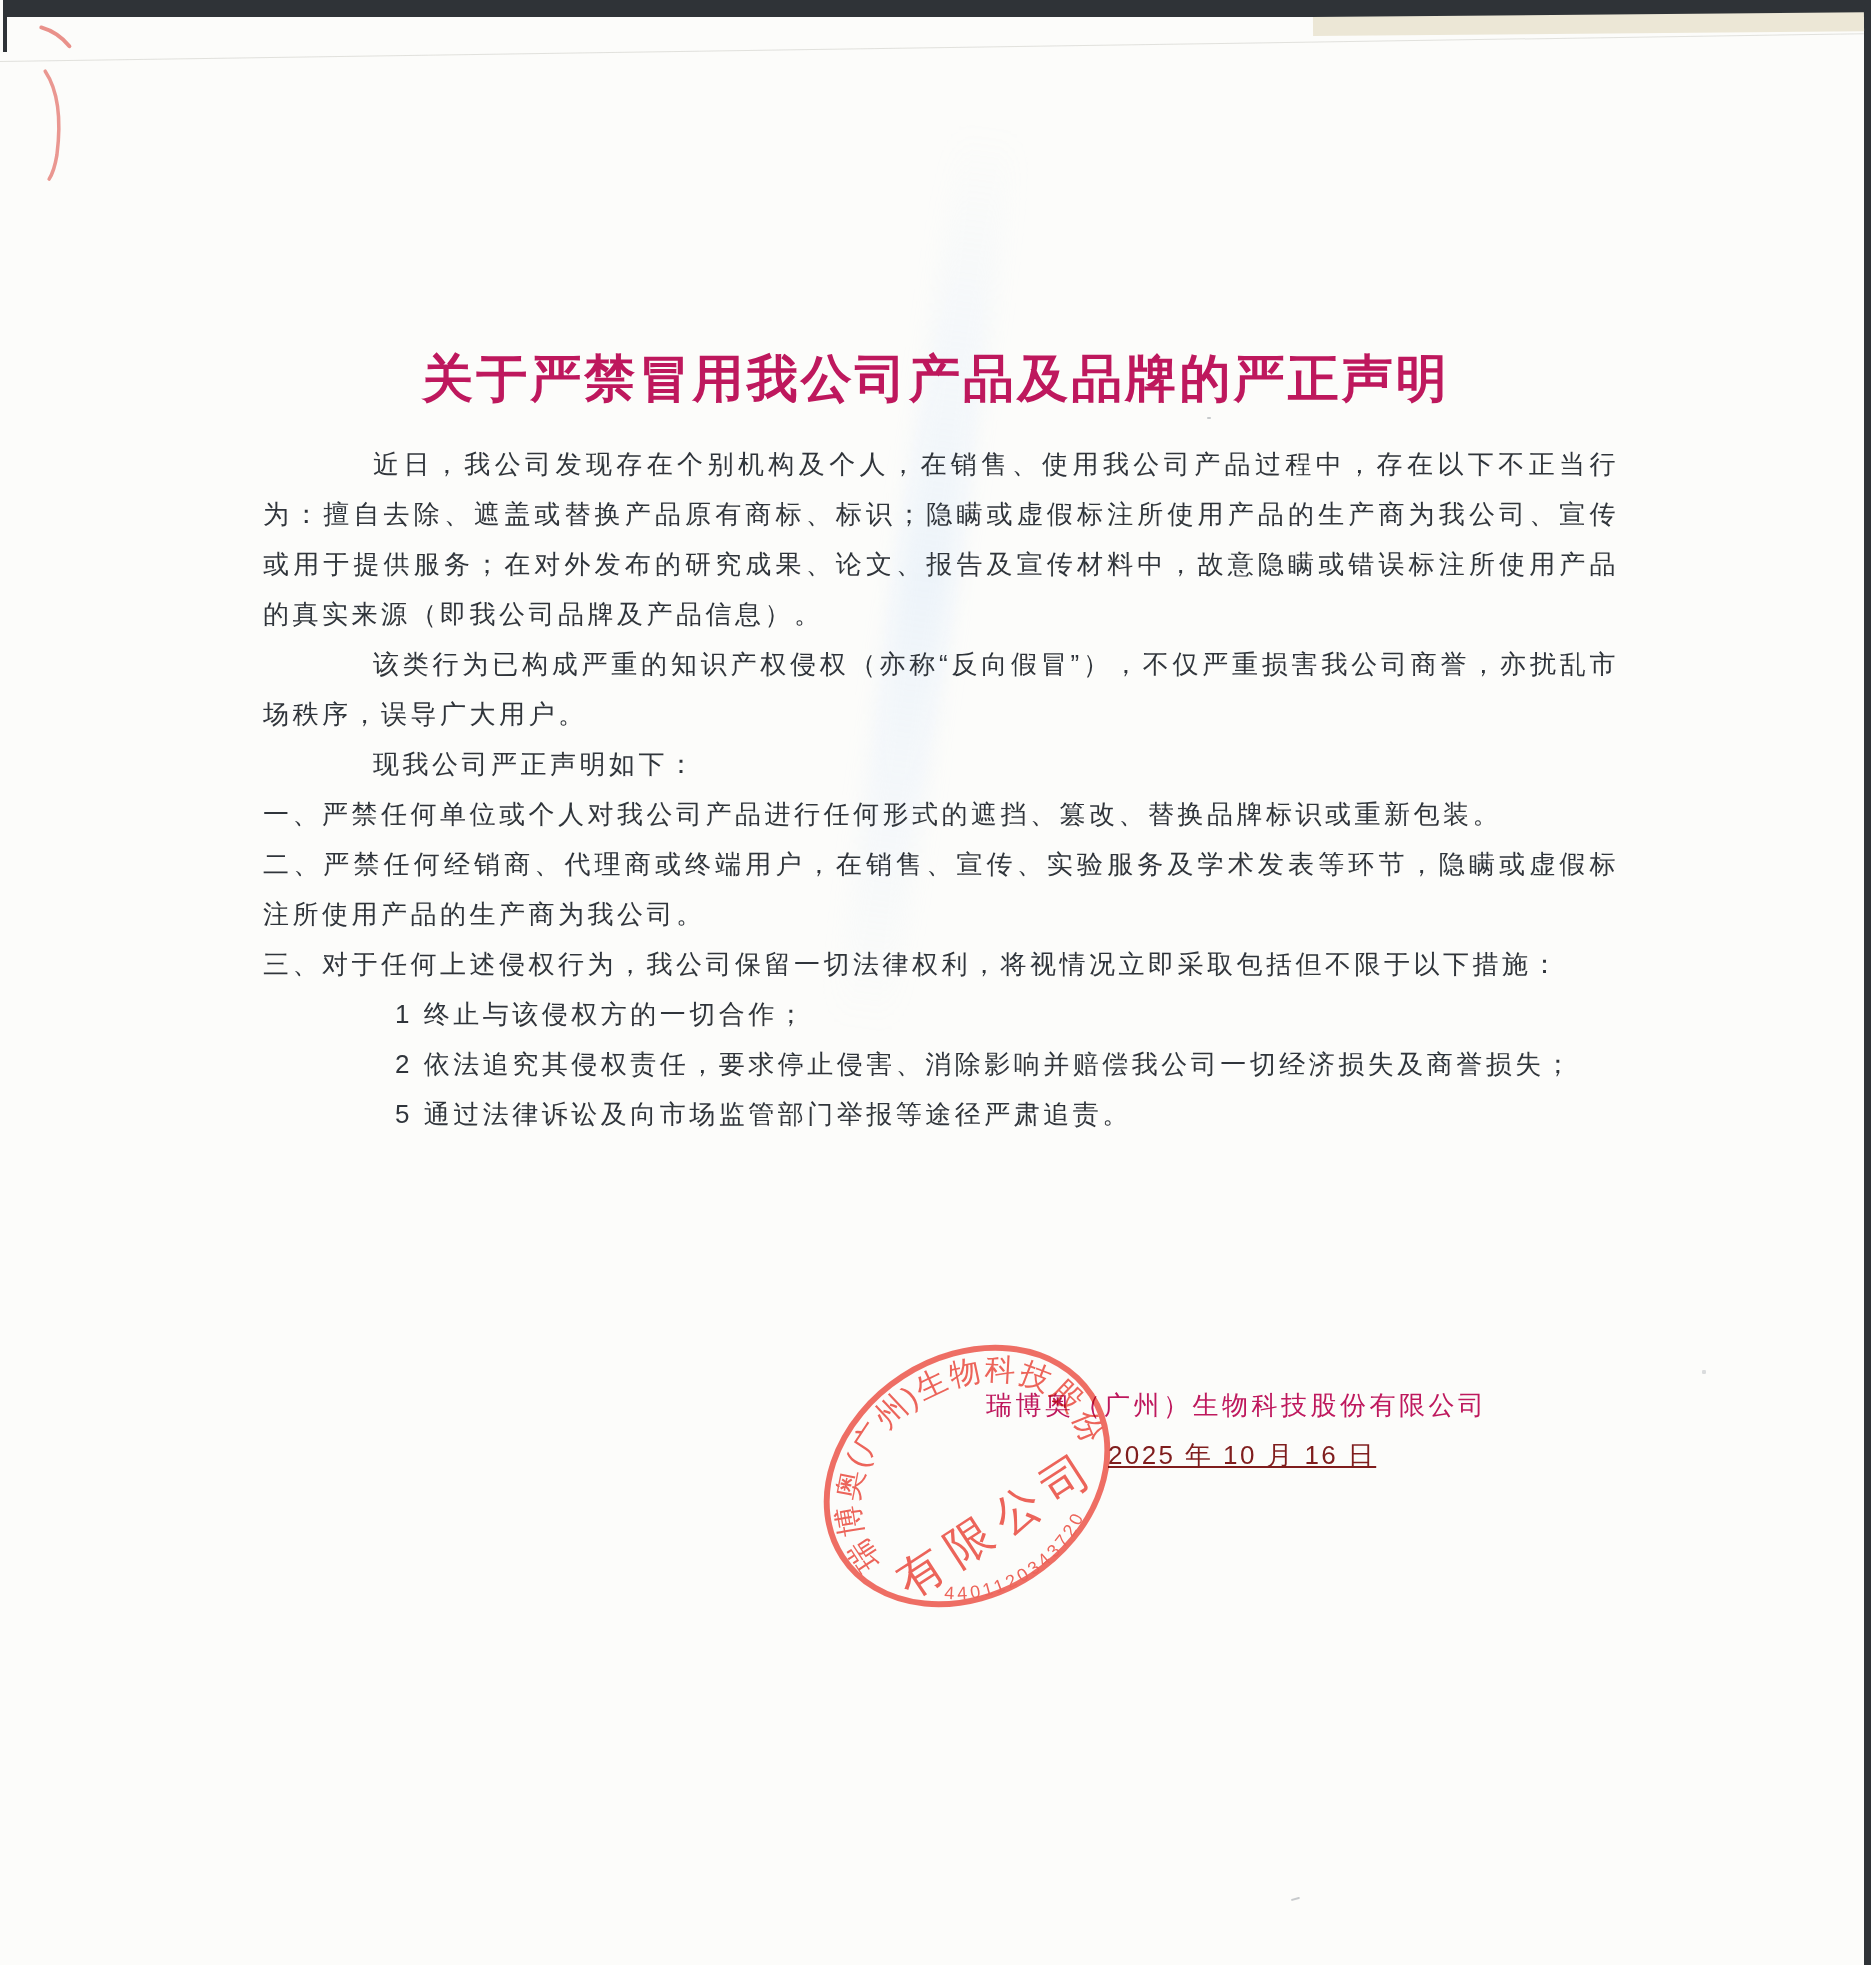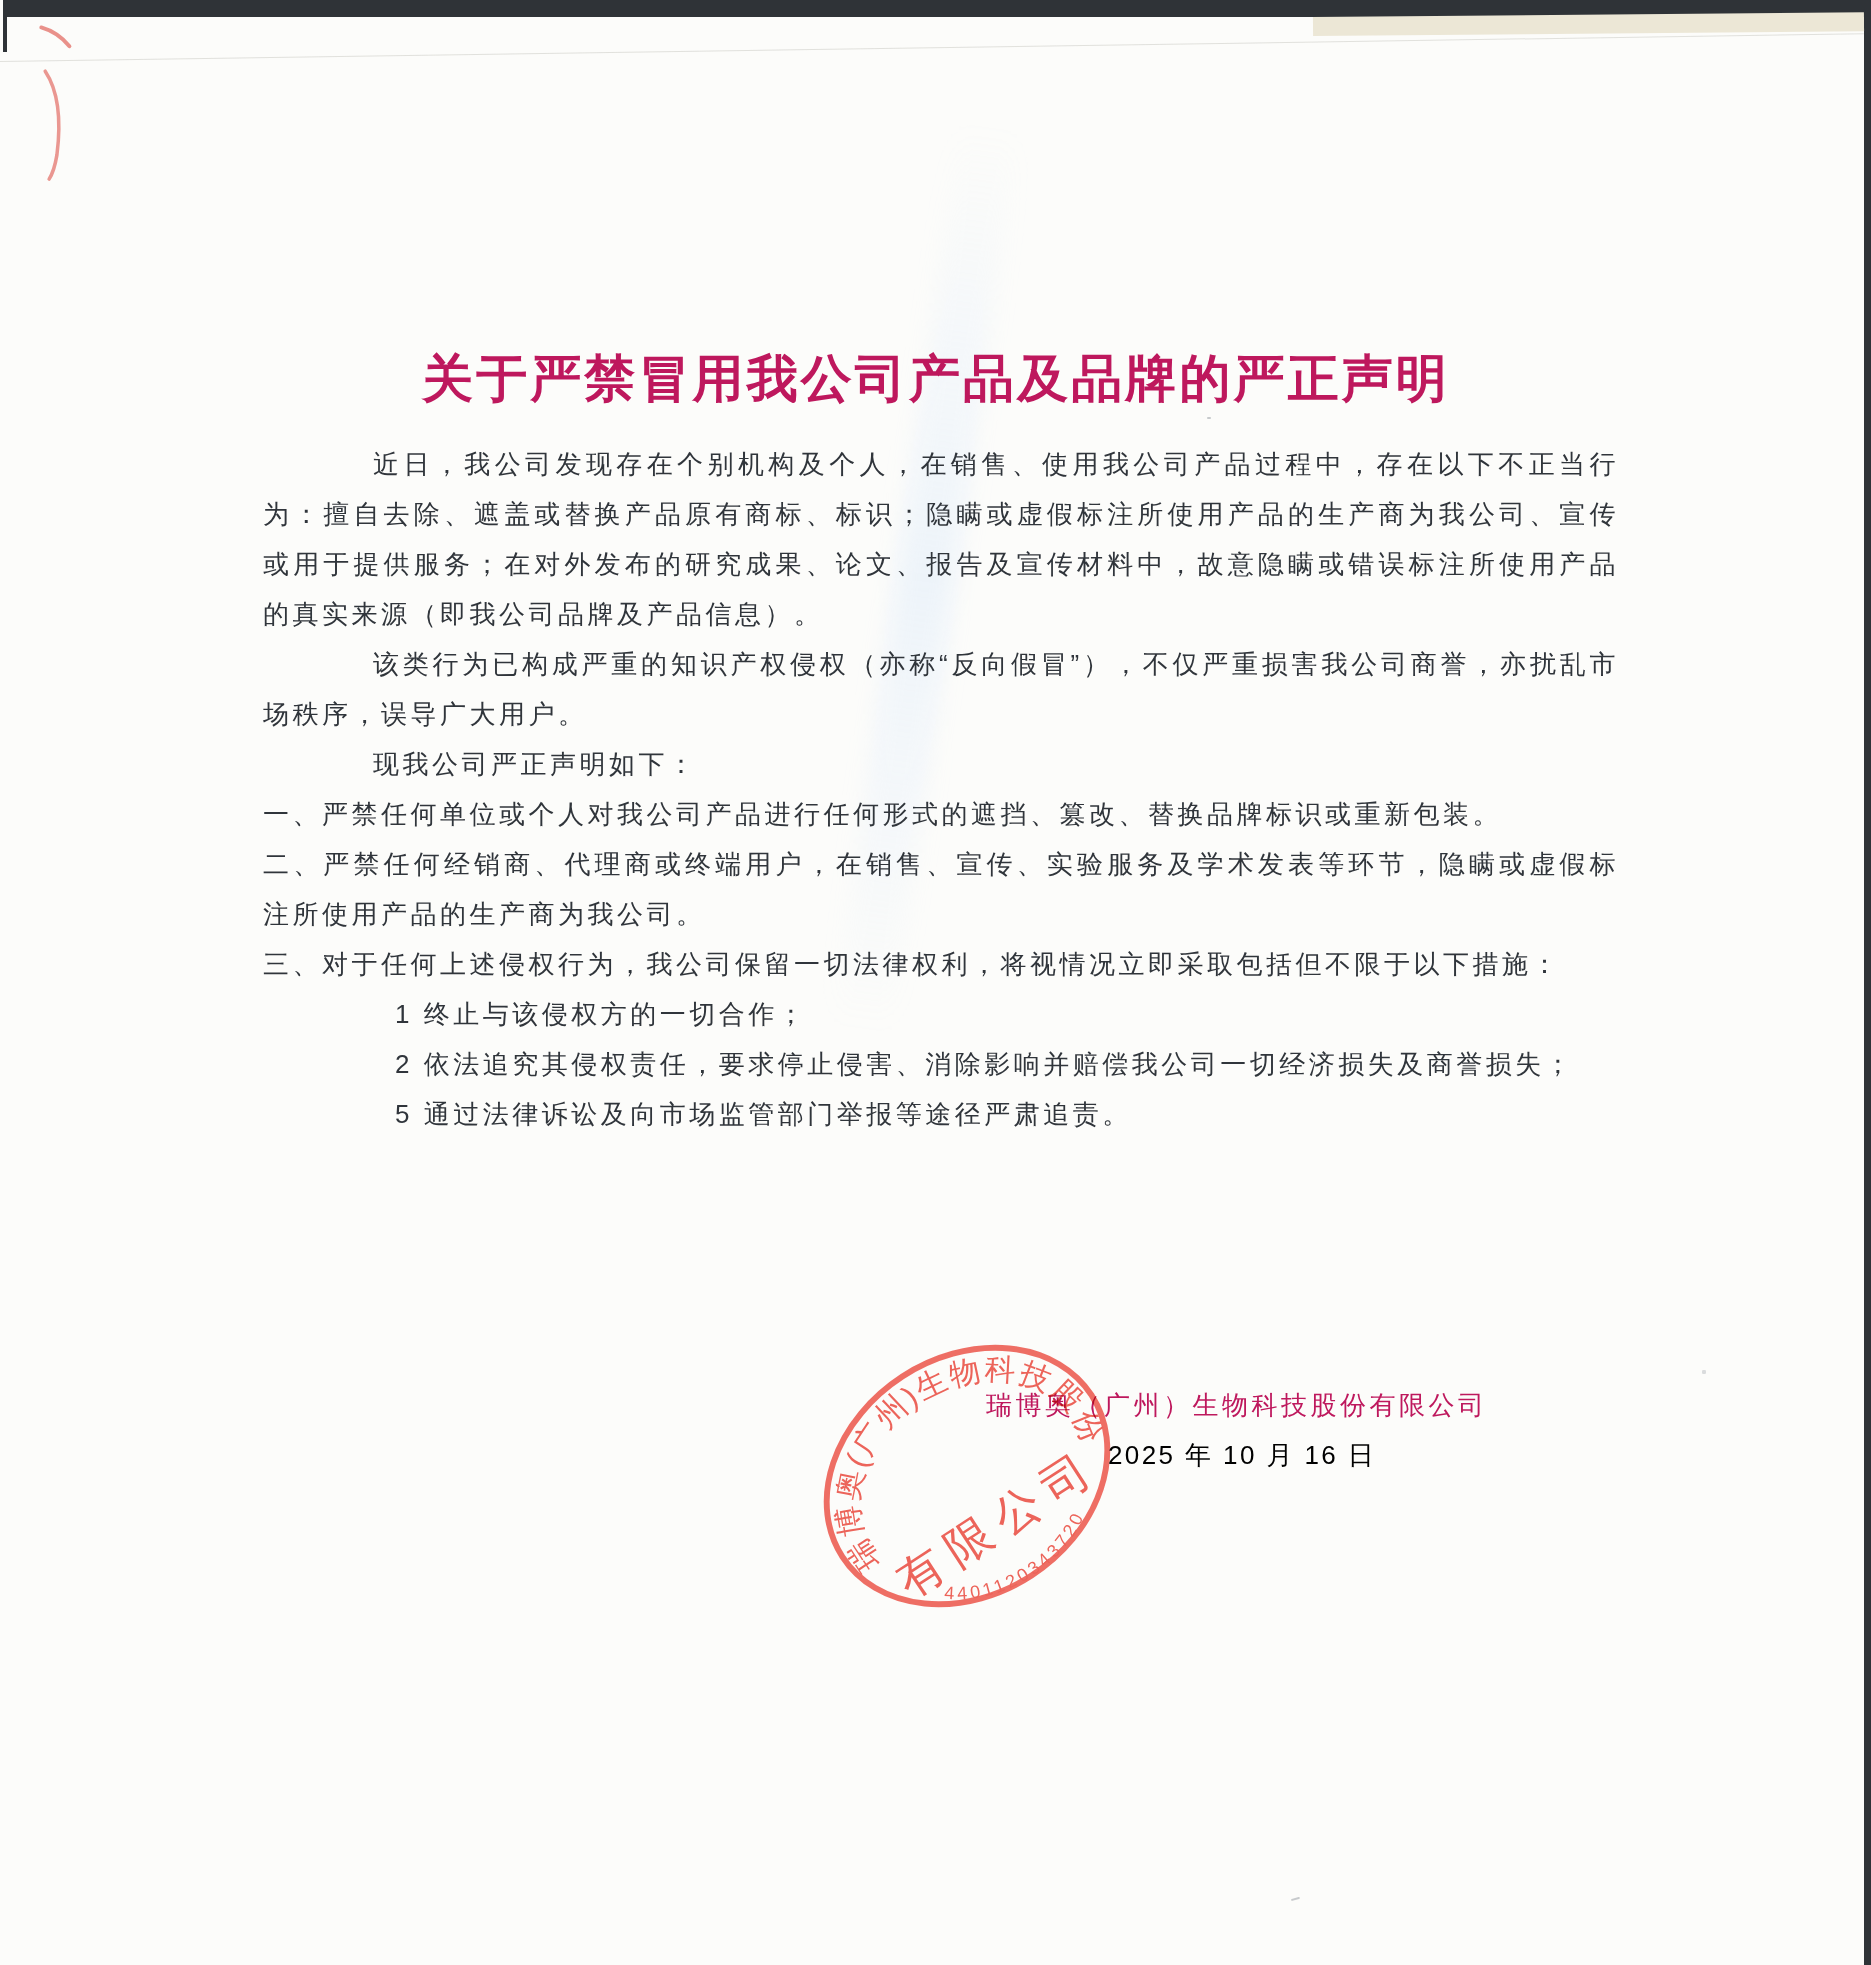--- a/index.html
+++ b/index.html
@@ -43,21 +43,21 @@
   .body-text p.indent{text-indent:110px;}
   .body-text p.flush{text-indent:0;}
   .body-text p.sub{padding-left:132px;}
 
   .sig-company{
     position:absolute;left:986px;top:1388px;
     font-size:26px;letter-spacing:3.5px;color:#be185d;white-space:nowrap;
   }
   .sig-date{
     position:absolute;left:1108px;top:1438px;
-    font-size:26px;letter-spacing:2.4px;color:#000000;white-space:nowrap;
+    font-size:26px;letter-spacing:2.4px;color:#7f1d1d;white-space:nowrap;text-decoration:underline;
   }
 
   .seal{
     position:absolute;left:802px;top:1301px;width:330px;height:350px;
     mix-blend-mode:multiply;opacity:.92;
   }
 </style>
 </head>
 <body>
 

